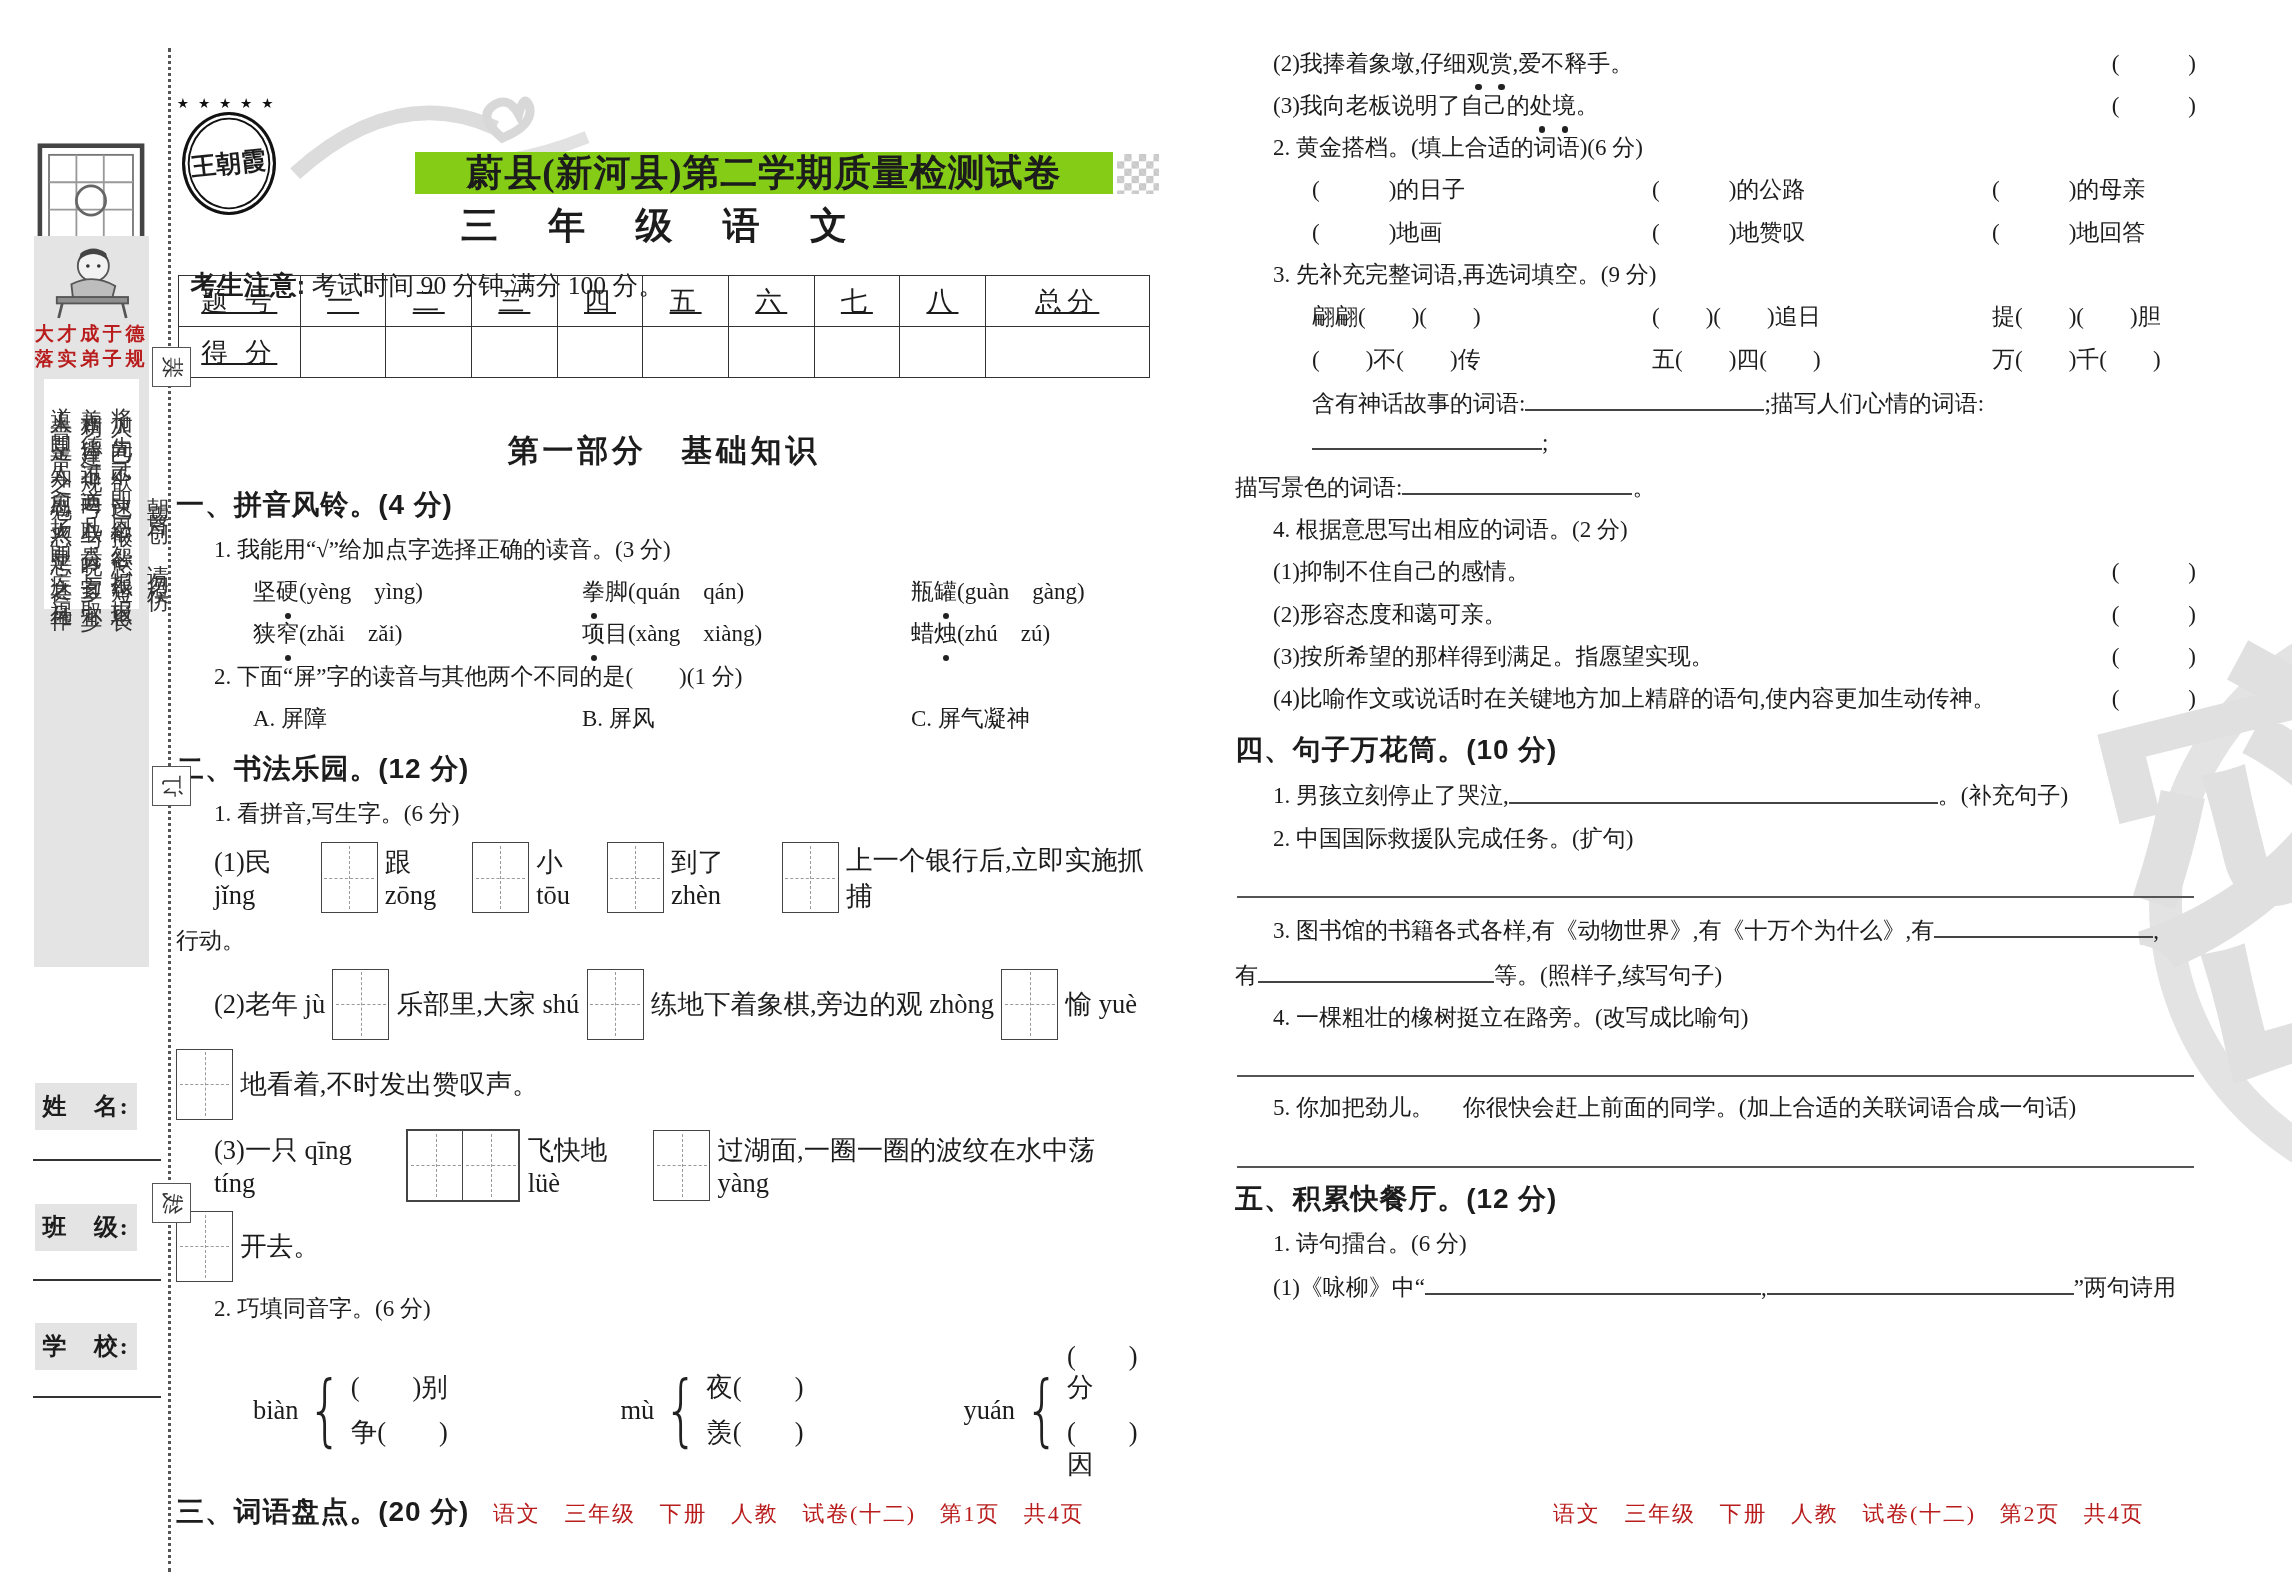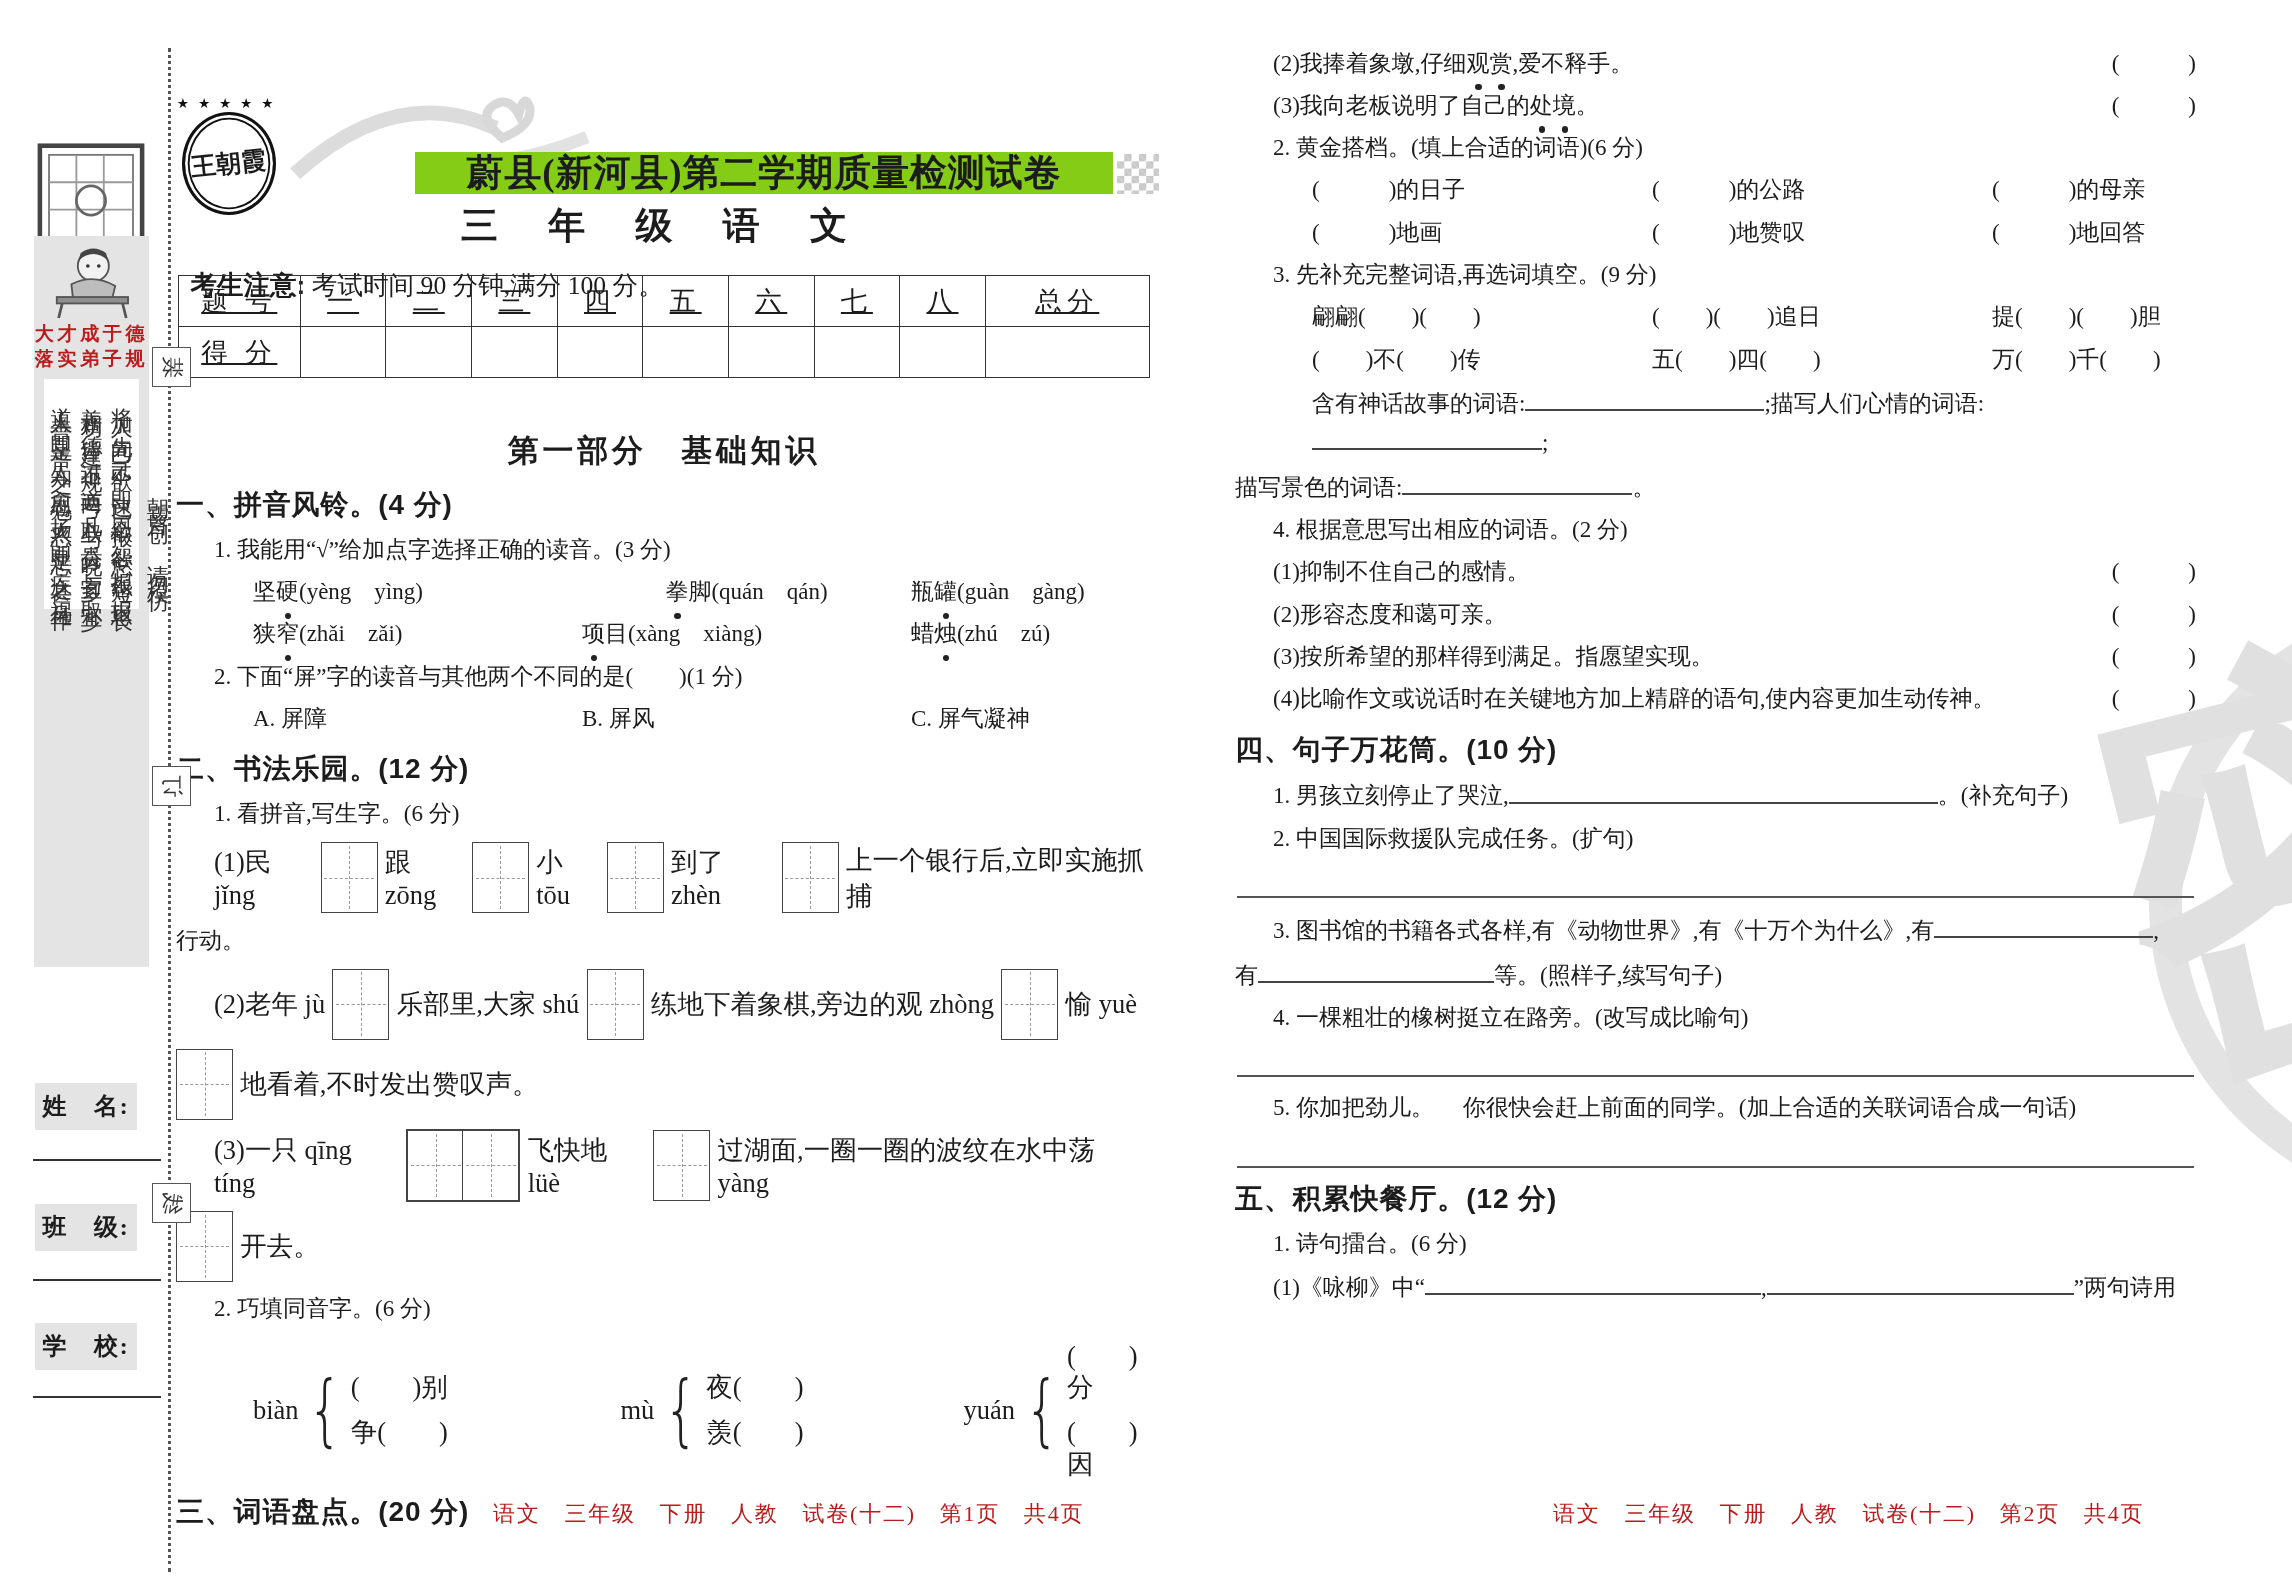--- a/index.html
+++ b/index.html
@@ -249,21 +249,21 @@
       </table>
 
     <div id="left-flow">
       <div class="center-head">第一部分　基础知识</div>
 
       <div class="sec">一、拼音风铃。(4 分)</div>
       <div class="ln ind">1. 我能用“√”给加点字选择正确的读音。(3 分)</div>
 
       <div class="ln ind2 cols3">
         <span style="width:329px;"><span>坚</span><span class="du">硬</span><span>(yèng　yìng)</span></span>
-        <span style="width:329px;text-align:center;"><span></span><span class="du">拳</span><span>脚(quán　qán)</span></span>
+        <span style="width:329px;"><span></span><span class="du">拳</span><span>脚(quán　qán)</span></span>
         <span><span>瓶</span><span class="du">罐</span><span>(guàn　gàng)</span></span>
       </div>
       <div class="ln ind2 cols3">
         <span style="width:329px;"><span>狭</span><span class="du">窄</span><span>(zhǎi　zǎi)</span></span>
         <span style="width:329px;"><span></span><span class="du">项</span><span>目(xàng　xiàng)</span></span>
         <span><span>蜡</span><span class="du">烛</span><span>(zhú　zú)</span></span>
       </div>
 
       <div class="ln ind">2. 下面“屏”字的读音与其他两个不同的是(　　)(1 分)</div>
       <div class="ln ind2 cols3">

